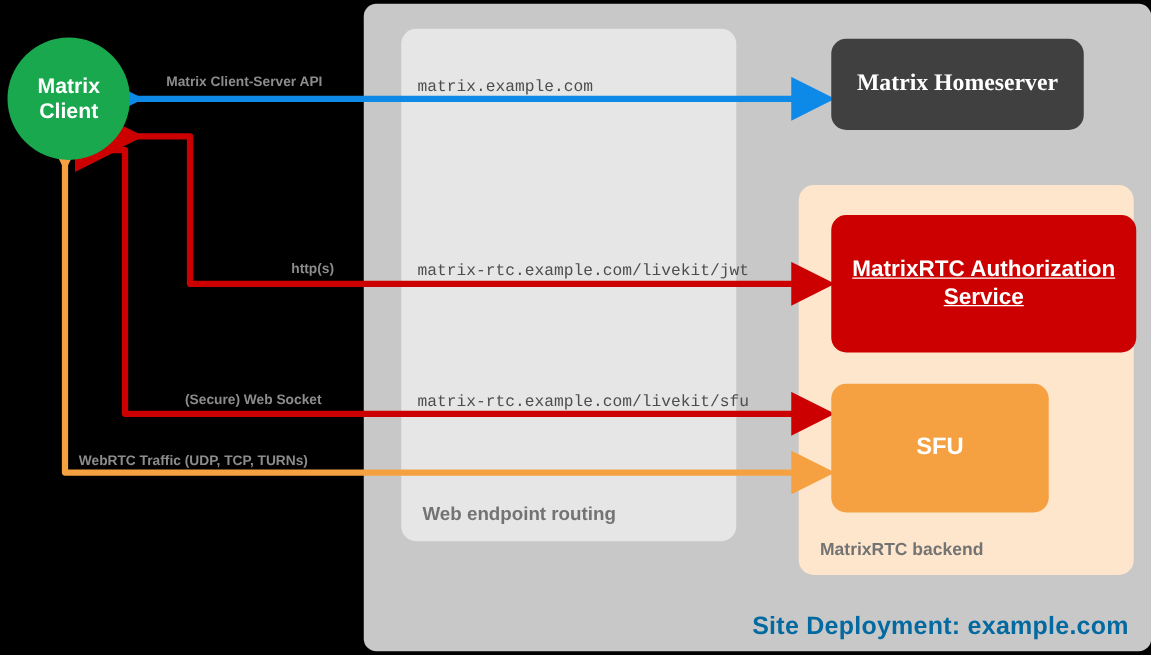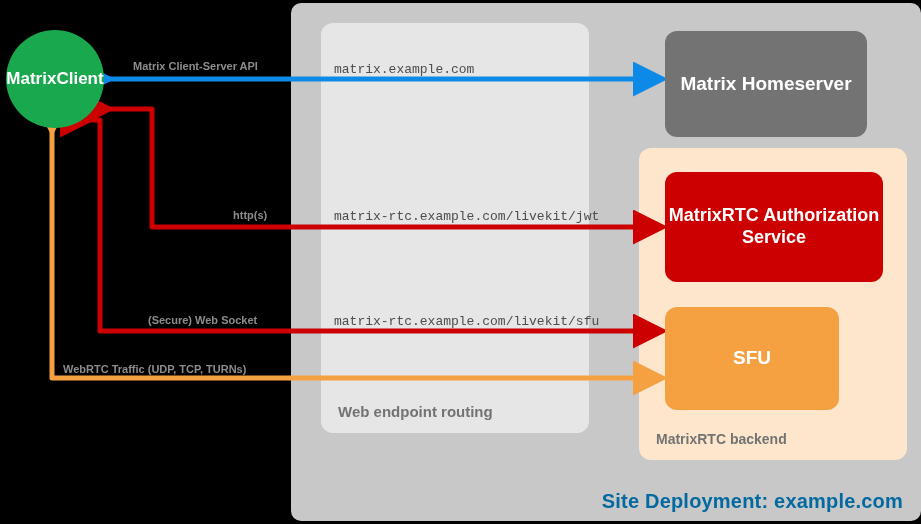--- a/index.html
+++ b/index.html
@@ -30,32 +30,32 @@
   }
   .rtc-backend-label{
     position:absolute;left:17px;bottom:13px;
     color:#737373;font-size:14px;font-weight:bold;white-space:nowrap;
   }
 
   
   .client-circle{
     position:absolute;left:6px;top:30px;width:98px;height:98px;
     border-radius:50%;background:#1aa84f;
-    display:flex;flex-direction:row;align-items:center;justify-content:center;
+    display:flex;flex-direction:column;align-items:center;justify-content:center;
     color:#ffffff;font-size:17px;font-weight:bold;line-height:1.15;text-align:center;
     z-index:6;
   }
   .box{
     position:absolute;border-radius:12px;
     display:flex;align-items:center;justify-content:center;
     color:#ffffff;font-weight:bold;text-align:center;line-height:1.2;
     z-index:5;
   }
-  .box-homeserver{left:665px;top:31px;width:202px;height:106px;background:#737373;font-size:19px;}
-  .box-auth{left:665px;top:172px;width:218px;height:110px;background:#cc0000;font-size:18px;}
+  .box-homeserver{left:665px;top:31px;width:202px;height:73px;background:#404040;font-size:19px;font-family:Liberation Serif, serif;}
+  .box-auth{left:665px;top:172px;width:244px;height:110px;background:#cc0000;font-size:18px;text-decoration:underline;}
   .box-sfu{left:665px;top:307px;width:174px;height:103px;background:#f5a142;font-size:19px;}
 
   
   .endpoint{
     position:absolute;font-family:Liberation Mono, monospace;
     font-size:13px;color:#4d4d4d;white-space:nowrap;z-index:7;
   }
   .ep-matrix{left:334px;top:62px;}
   .ep-jwt{left:334px;top:209px;}
   .ep-sfu{left:334px;top:314px;}

